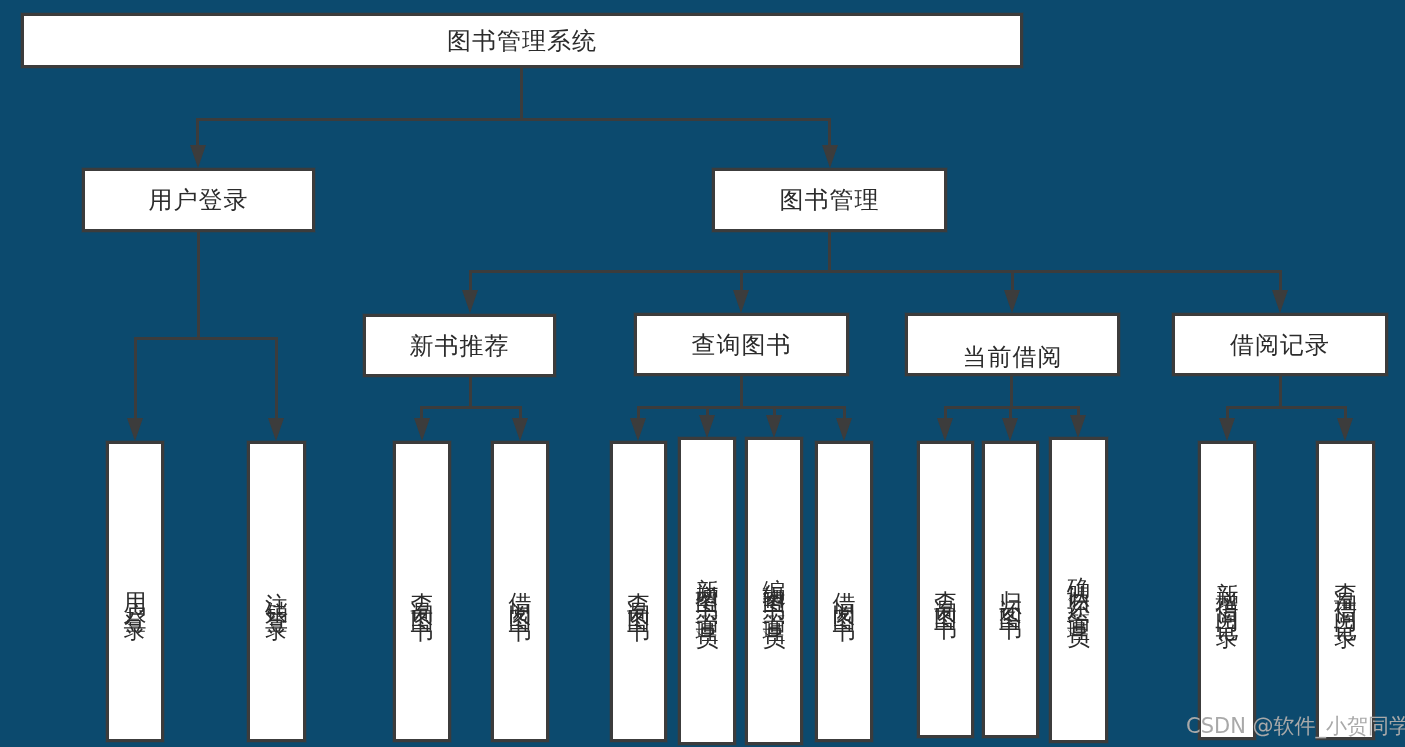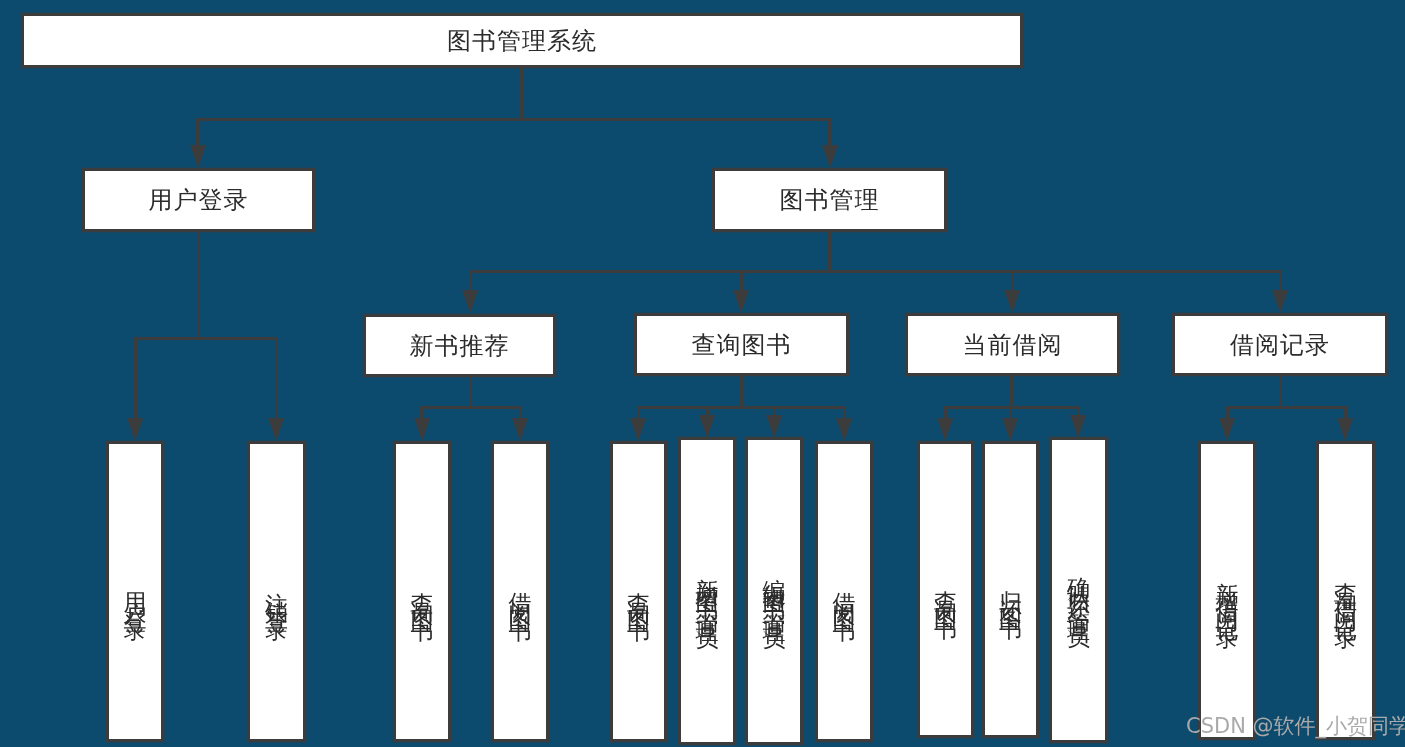--- a/index.html
+++ b/index.html
@@ -70,21 +70,21 @@
   <div class="arrow" style="left:1004px; top:290px;"></div>
   <div class="line" style="left:1279px; top:270px; width:3px;   height:21px;"></div>
   <div class="arrow" style="left:1272px; top:290px;"></div>
 
   <div class="node h" style="left:363px; top:314px; width:193px; height:63px;">
     <span>新书推荐</span>
   </div>
   <div class="node h" style="left:634px; top:313px; width:215px; height:63px;">
     <span>查询图书</span>
   </div>
-  <div class="node h" style="left:905px; top:313px; width:215px; height:63px;">
+  <div class="node h" style="left:905px; top:313px; width:215px; height:63px;align-items:flex-end;">
     <span>当前借阅</span>
   </div>
   <div class="node h" style="left:1172px; top:313px; width:216px; height:63px;">
     <span>借阅记录</span>
   </div>
 
   <div class="line" style="left:469px; top:376px; width:3px;   height:30px;"></div>
   <div class="line" style="left:420px; top:406px; width:102px; height:3px;"></div>
   <div class="line" style="left:420px; top:406px; width:3px;   height:12px;"></div>
   <div class="arrow" style="left:414px; top:418px;"></div>

